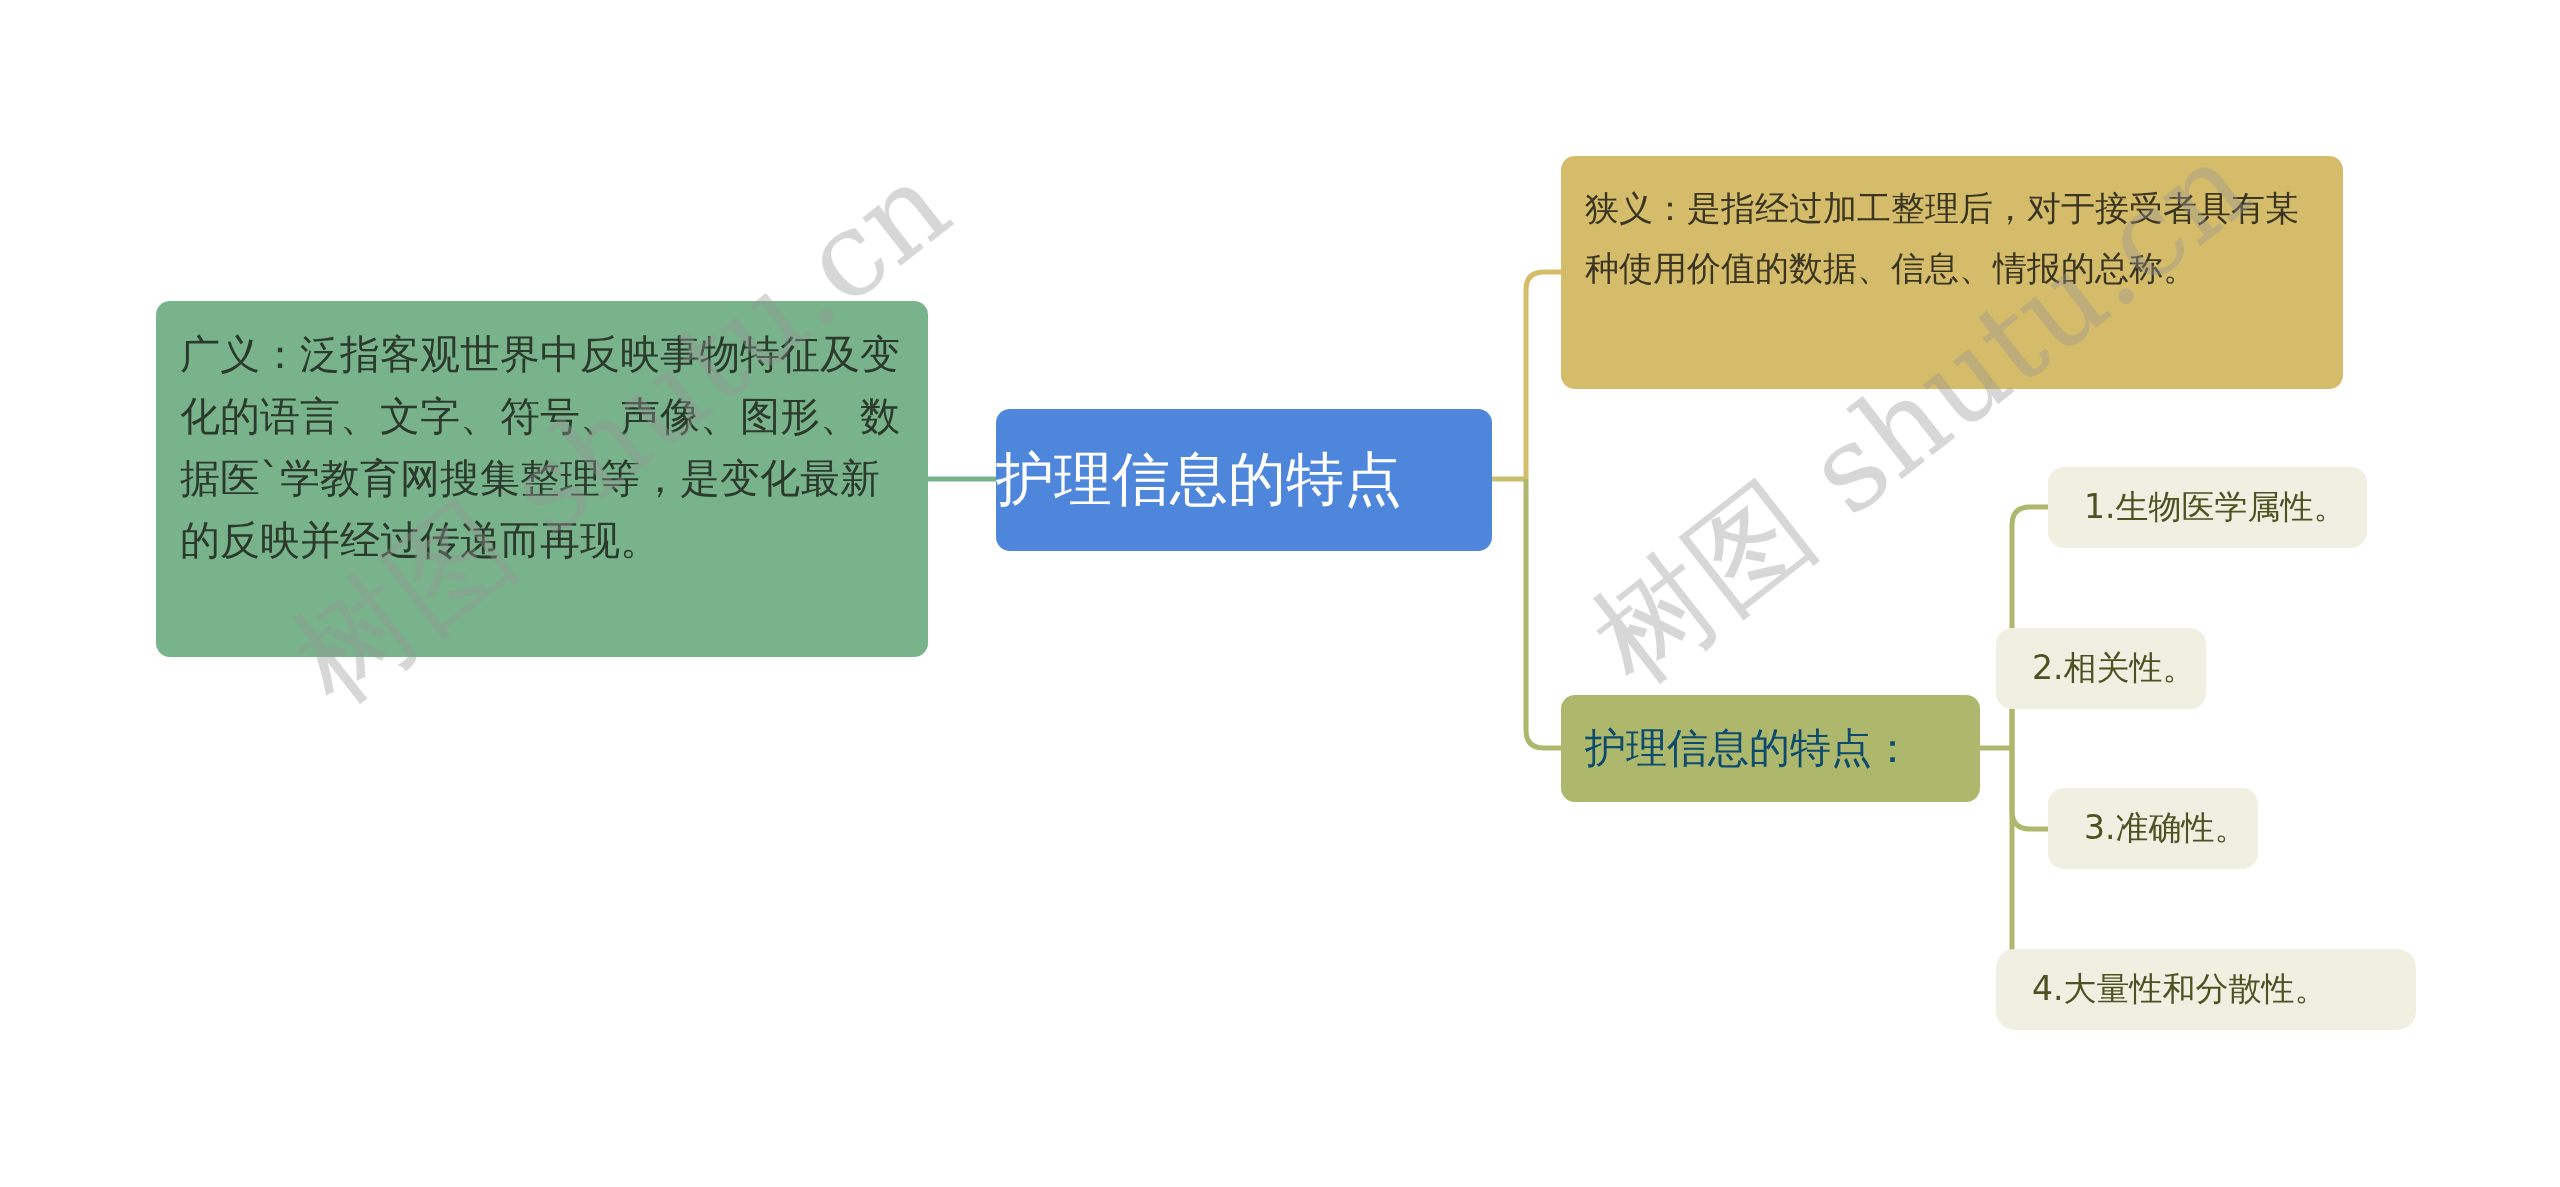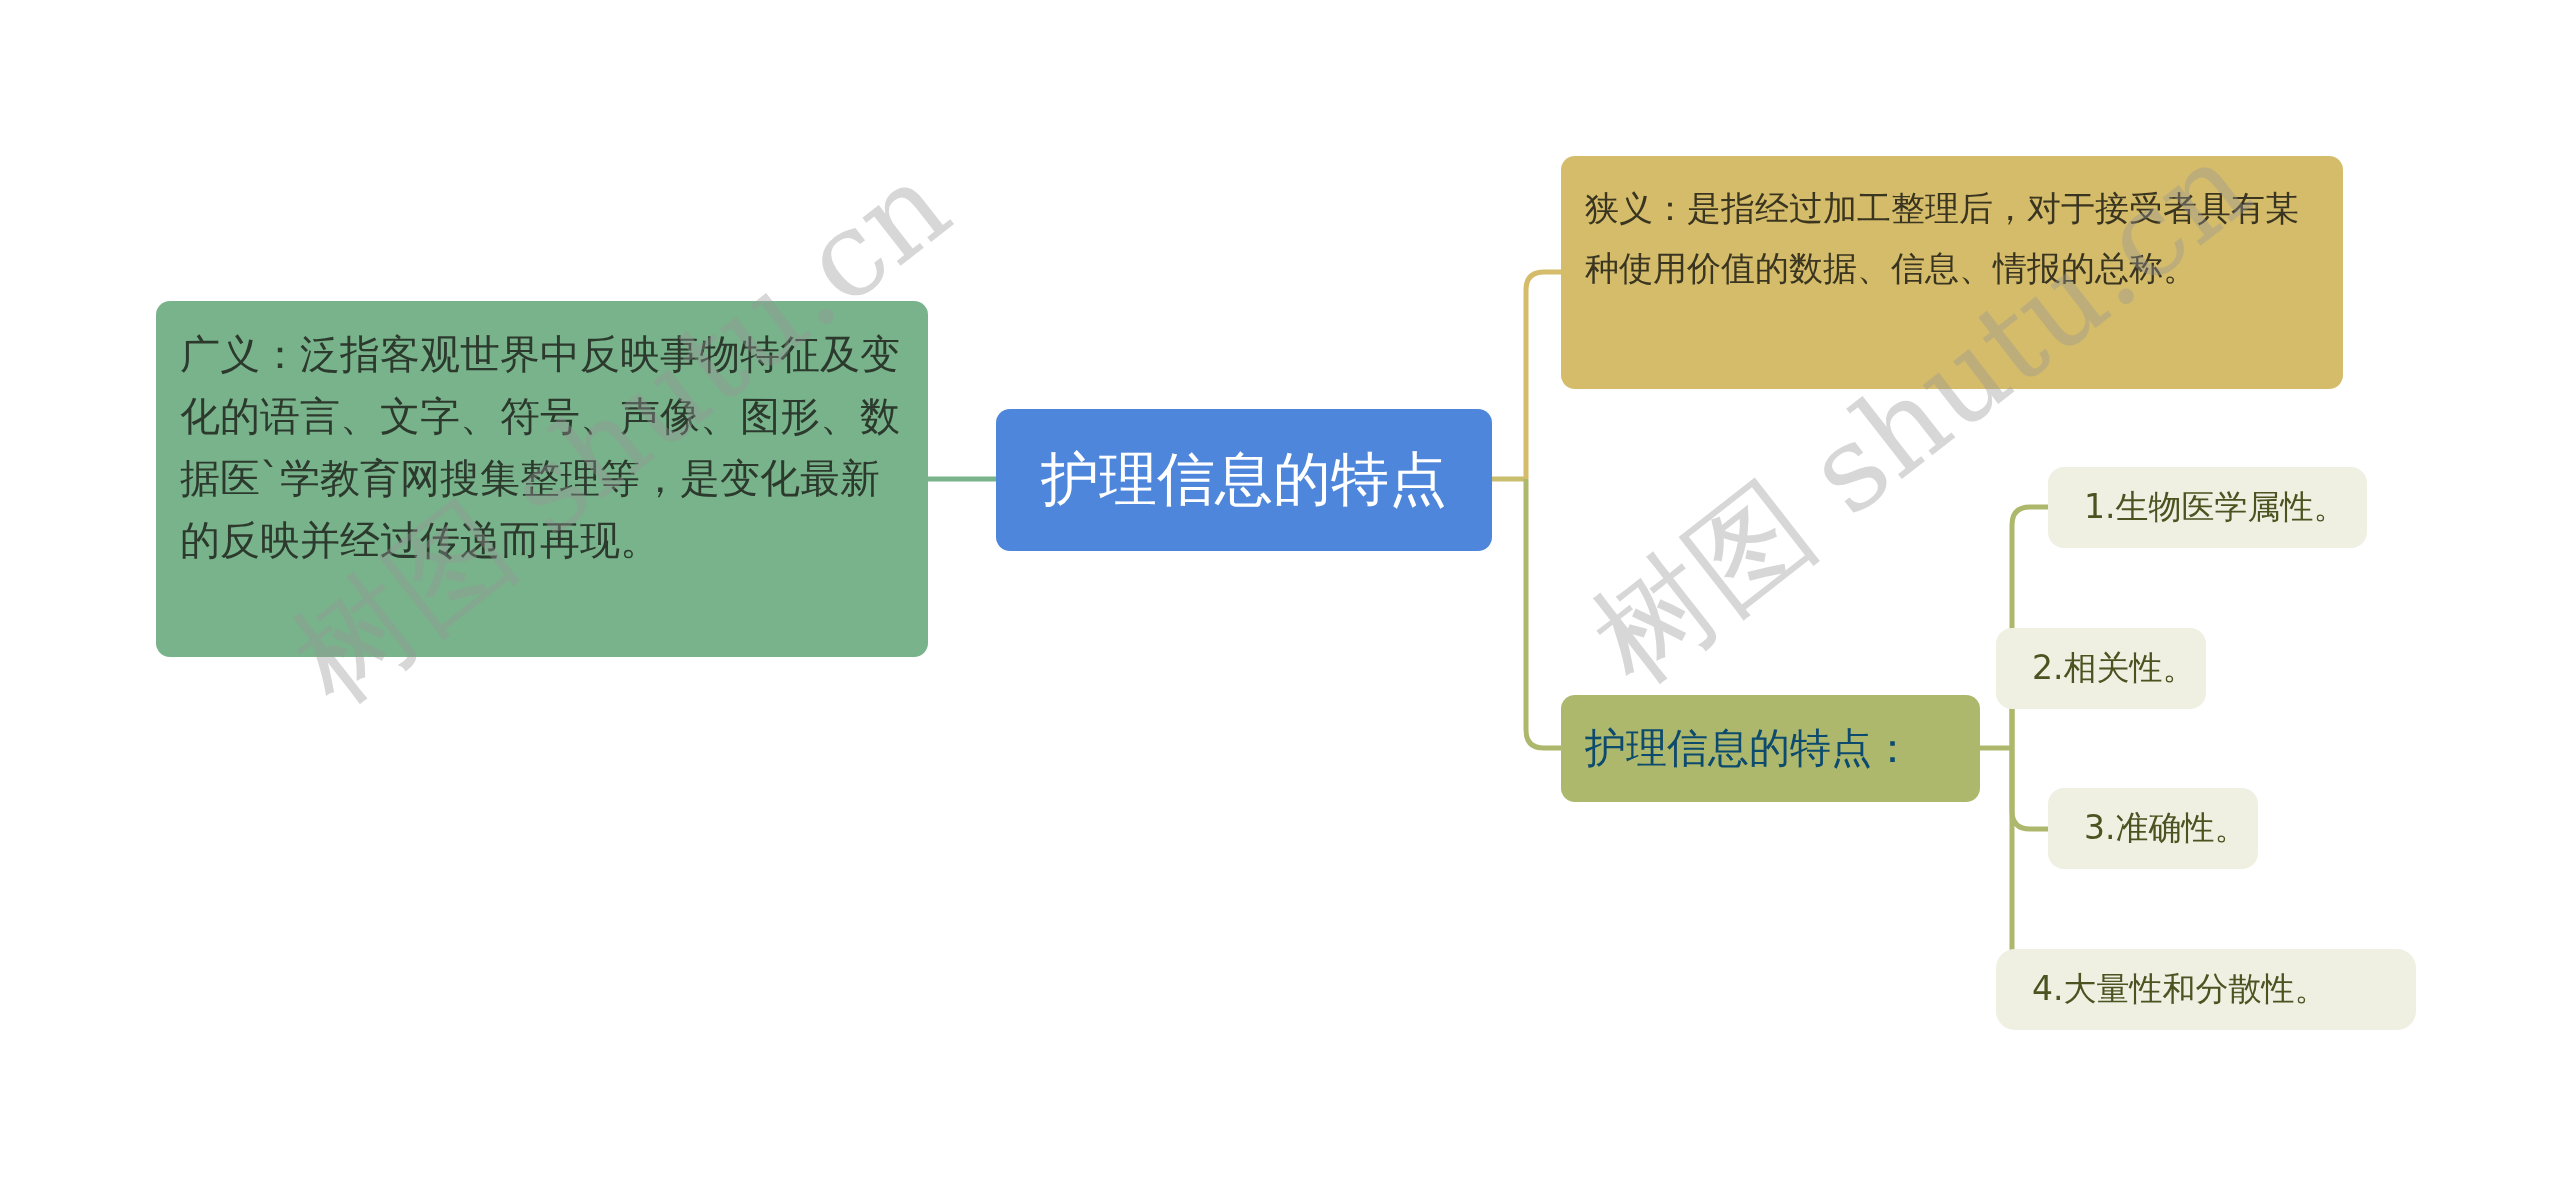--- a/index.html
+++ b/index.html
@@ -3,21 +3,21 @@
 <meta charset="utf-8">
 <style>
   html, body { margin:0; padding:0; background:#ffffff; }
   body { width:2560px; height:1187px; position:relative; overflow:hidden;
          font-family:"DejaVu Sans","Liberation Sans",sans-serif; }
   .node { position:absolute; box-sizing:border-box; border-radius:14px; }
   .node-text { display:block; }
   #n-broad { left:156px; top:301px; width:772px; height:356px; background:#79B38B;
              color:#2C3A2E; font-size:40px; line-height:62px; padding:22px 20px 0 24px; }
   #n-root { left:996px; top:409px; width:496px; height:142px; background:#4E86DB;
-            color:#ffffff; font-size:58px; display:flex; align-items:center; justify-content:center; }
+            color:#ffffff; font-size:58px; display:flex; align-items:center; justify-content:flex-start; }
   #n-narrow { left:1561px; top:156px; width:782px; height:233px; background:#D4BC6A;
               color:#3A3520; font-size:34px; line-height:60px; padding:22px 20px 0 24px; }
   #n-features { left:1561px; top:695px; width:419px; height:107px; background:#ADB86C;
                 color:#0c4a6e; font-size:41px; display:flex; align-items:center; padding-left:24px; }
   .leaf { background:#EFEFE2; color:#4B5320; font-size:33px; display:flex; align-items:center;
           padding-left:36px; height:81px; border-radius:16px; }
   #leaf-1 { left:2048px; top:467px; width:319px; }
   #leaf-2 { left:1996px; top:628px; width:210px; }
   #leaf-3 { left:2048px; top:788px; width:210px; }
   #leaf-4 { left:1996px; top:949px; width:420px;border-radius:19px; }

